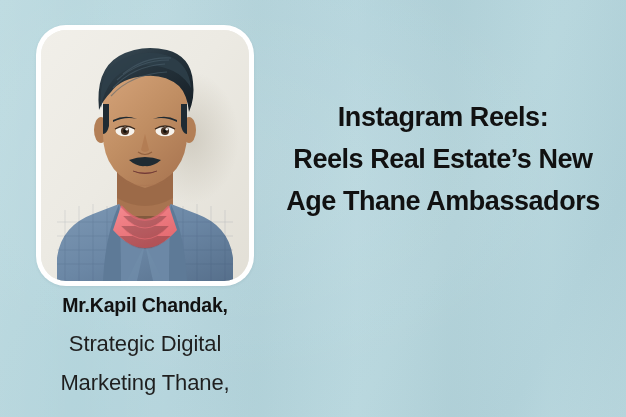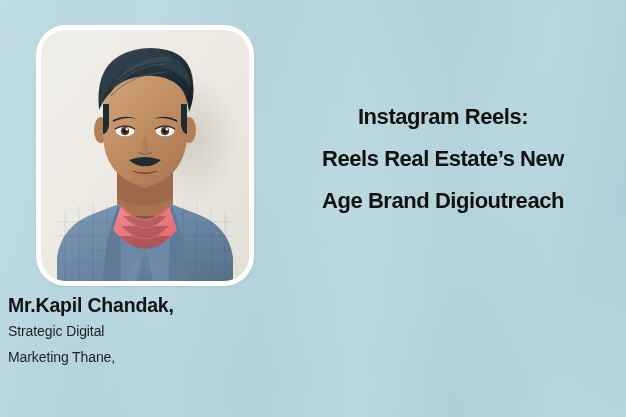--- a/index.html
+++ b/index.html
@@ -75,48 +75,50 @@
     background: #ecebe4;
   }
   .photo svg { display: block; width: 100%; height: 100%; }
 
   
   .caption {
     position: absolute;
     left: 8px;
     top: 292px;
     width: 274px;
+    text-align: center;
     color: #1b1b1b;
   }
   .caption-name {
     font-size: 19.5px;
     font-weight: 700;
     letter-spacing: -0.2px;
     line-height: 26px;
     color: #121212;
   }
   .caption-line {
-    font-size: 14px;
+    font-size: 22px;
     font-weight: 400;
     letter-spacing: -0.1px;
     line-height: 26px;
     color: #1f1f1f;
+    margin-top: 13px;
   }
 
   
   .headline {
     position: absolute;
     left: 268px;
     top: 96px;
     width: 350px;
     text-align: center;
     color: #111111;
   }
   .headline-line {
-    font-size: 22px;
+    font-size: 27px;
     font-weight: 700;
     letter-spacing: -0.45px;
     line-height: 42px;
     white-space: nowrap;
     color: #111111;
   }
 </style>
 </head>
 <body>
 
@@ -241,16 +243,16 @@
 
   <div class="caption">
     <div class="caption-name">Mr.Kapil Chandak,</div>
     <div class="caption-line">Strategic Digital</div>
     <div class="caption-line">Marketing Thane,</div>
   </div>
 
   <div class="headline">
     <div class="headline-line">Instagram Reels:</div>
     <div class="headline-line">Reels Real Estate’s New</div>
-    <div class="headline-line">Age Brand Digioutreach</div>
+    <div class="headline-line">Age Thane Ambassadors</div>
   </div>
 
 </div>
 
 </body></html>

